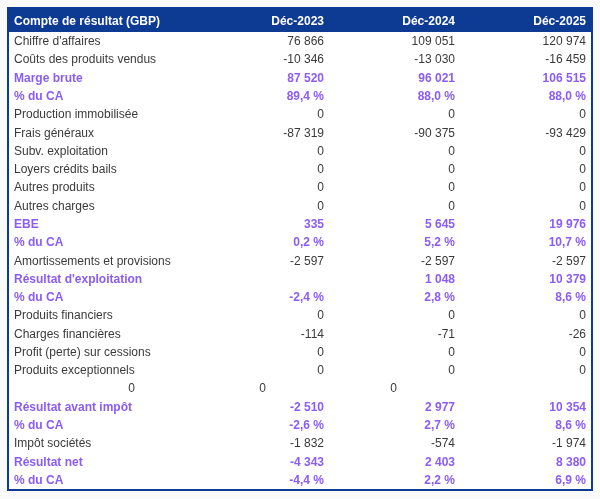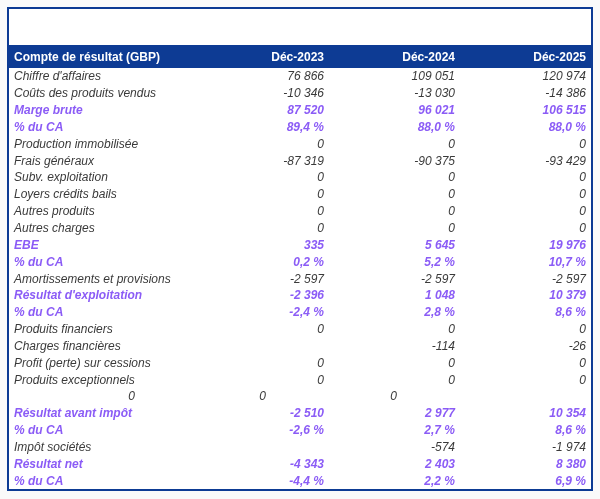--- a/index.html
+++ b/index.html
@@ -21,27 +21,25 @@
     flex-direction: column;
   }
   .header-row {
     flex: 0 0 23px;
     display: flex;
     align-items: center;
     background: #0d3b94;
     color: #ffffff;
     font-weight: bold;
     font-size: 12px;
-    margin-top: 36px;
   }
   .rows {
     flex: 1 1 auto;
     display: flex;
     flex-direction: column;
-    font-style: italic;
   }
   .row {
     flex: 1 1 0;
     display: flex;
     align-items: center;
     font-size: 12px;
     color: #3a3a3a;
     background: #ffffff;
   }
   .row.bold {
@@ -77,21 +75,21 @@
     <div class="label-cell">Chiffre d'affaires</div>
     <div class="val-cell">76 866</div>
     <div class="val-cell">109 051</div>
     <div class="val-cell">120 974</div>
   </div>
 
   <div class="row">
     <div class="label-cell">Coûts des produits vendus</div>
     <div class="val-cell">-10 346</div>
     <div class="val-cell">-13 030</div>
-    <div class="val-cell">-14 386</div>
+    <div class="val-cell">-16 459</div>
   </div>
 
   <div class="row bold">
     <div class="label-cell">Marge brute</div>
     <div class="val-cell">87 520</div>
     <div class="val-cell">96 021</div>
     <div class="val-cell">106 515</div>
   </div>
 
   <div class="row bold">
@@ -159,21 +157,20 @@
 
   <div class="row">
     <div class="label-cell">Amortissements et provisions</div>
     <div class="val-cell">-2 597</div>
     <div class="val-cell">-2 597</div>
     <div class="val-cell">-2 597</div>
   </div>
 
   <div class="row bold">
     <div class="label-cell">Résultat d'exploitation</div>
-    <div class="val-cell">-2 396</div>
     <div class="val-cell">1 048</div>
     <div class="val-cell">10 379</div>
   </div>
 
   <div class="row bold">
     <div class="label-cell">% du CA</div>
     <div class="val-cell">-2,4 %</div>
     <div class="val-cell">2,8 %</div>
     <div class="val-cell">8,6 %</div>
   </div>
@@ -181,20 +178,21 @@
   <div class="row">
     <div class="label-cell">Produits financiers</div>
     <div class="val-cell">0</div>
     <div class="val-cell">0</div>
     <div class="val-cell">0</div>
   </div>
 
   <div class="row">
     <div class="label-cell">Charges financières</div>
     <div class="val-cell">-114</div>
+    <div class="val-cell">-71</div>
     <div class="val-cell">-26</div>
   </div>
 
   <div class="row">
     <div class="label-cell">Profit (perte) sur cessions</div>
     <div class="val-cell">0</div>
     <div class="val-cell">0</div>
     <div class="val-cell">0</div>
   </div>
 
@@ -220,20 +218,21 @@
 
   <div class="row bold">
     <div class="label-cell">% du CA</div>
     <div class="val-cell">-2,6 %</div>
     <div class="val-cell">2,7 %</div>
     <div class="val-cell">8,6 %</div>
   </div>
 
   <div class="row">
     <div class="label-cell">Impôt sociétés</div>
+    <div class="val-cell">-1 832</div>
     <div class="val-cell">-574</div>
     <div class="val-cell">-1 974</div>
   </div>
 
   <div class="row bold">
     <div class="label-cell">Résultat net</div>
     <div class="val-cell">-4 343</div>
     <div class="val-cell">2 403</div>
     <div class="val-cell">8 380</div>
   </div>

